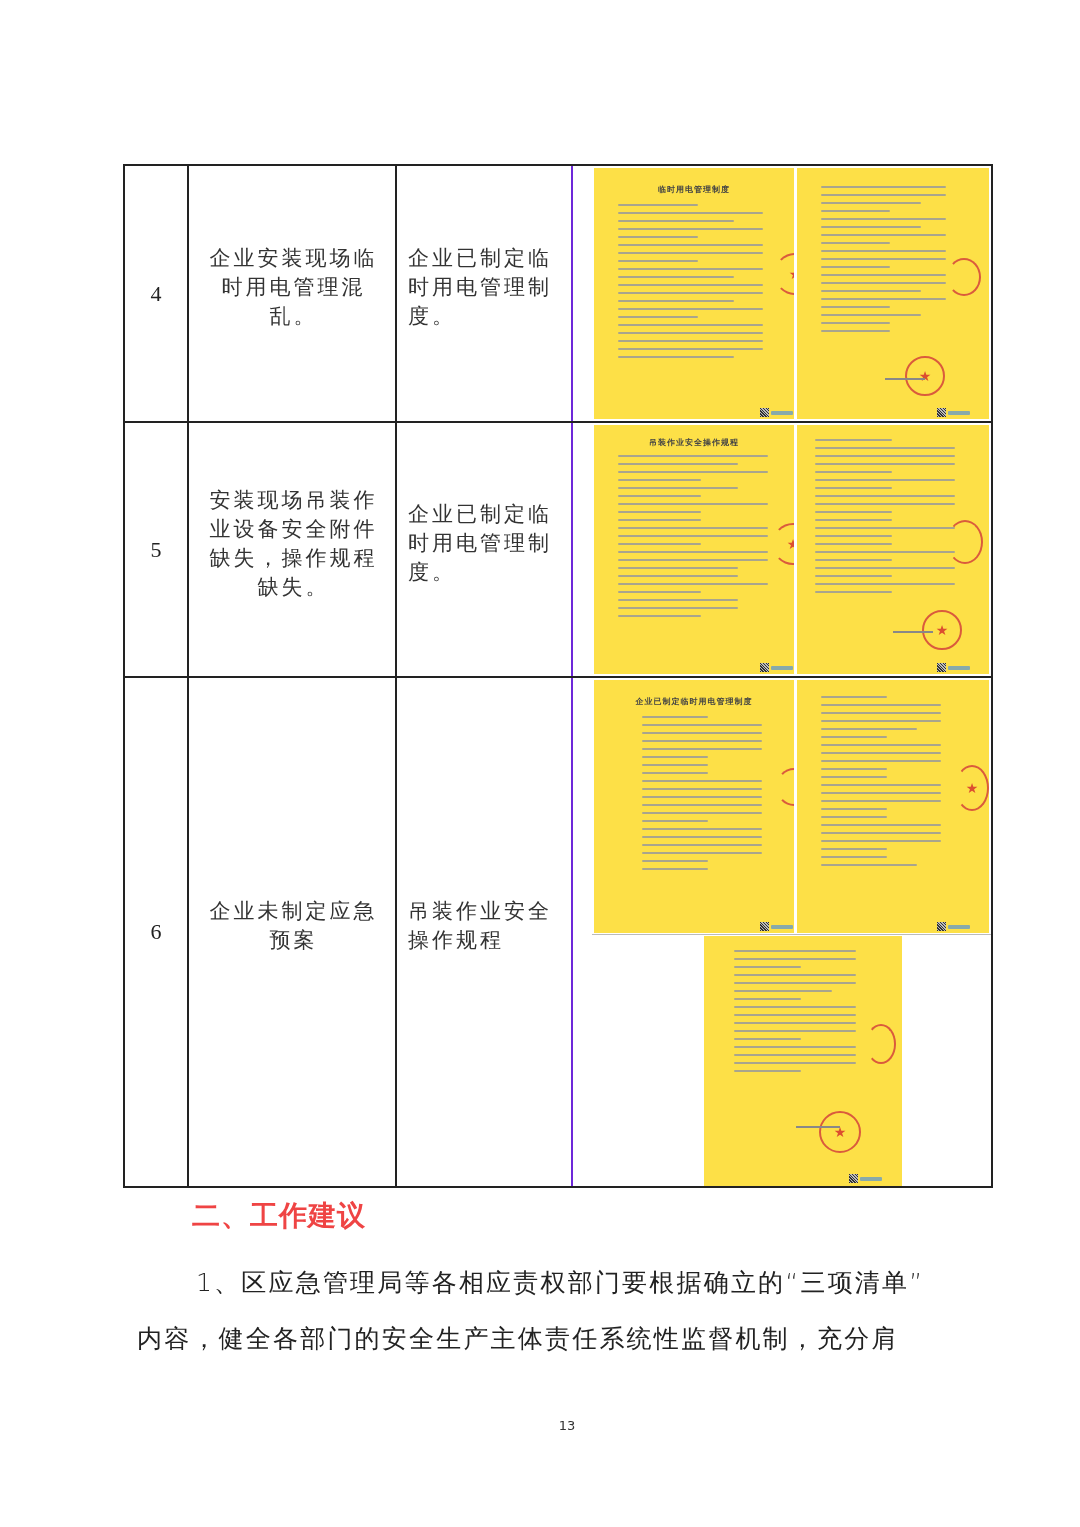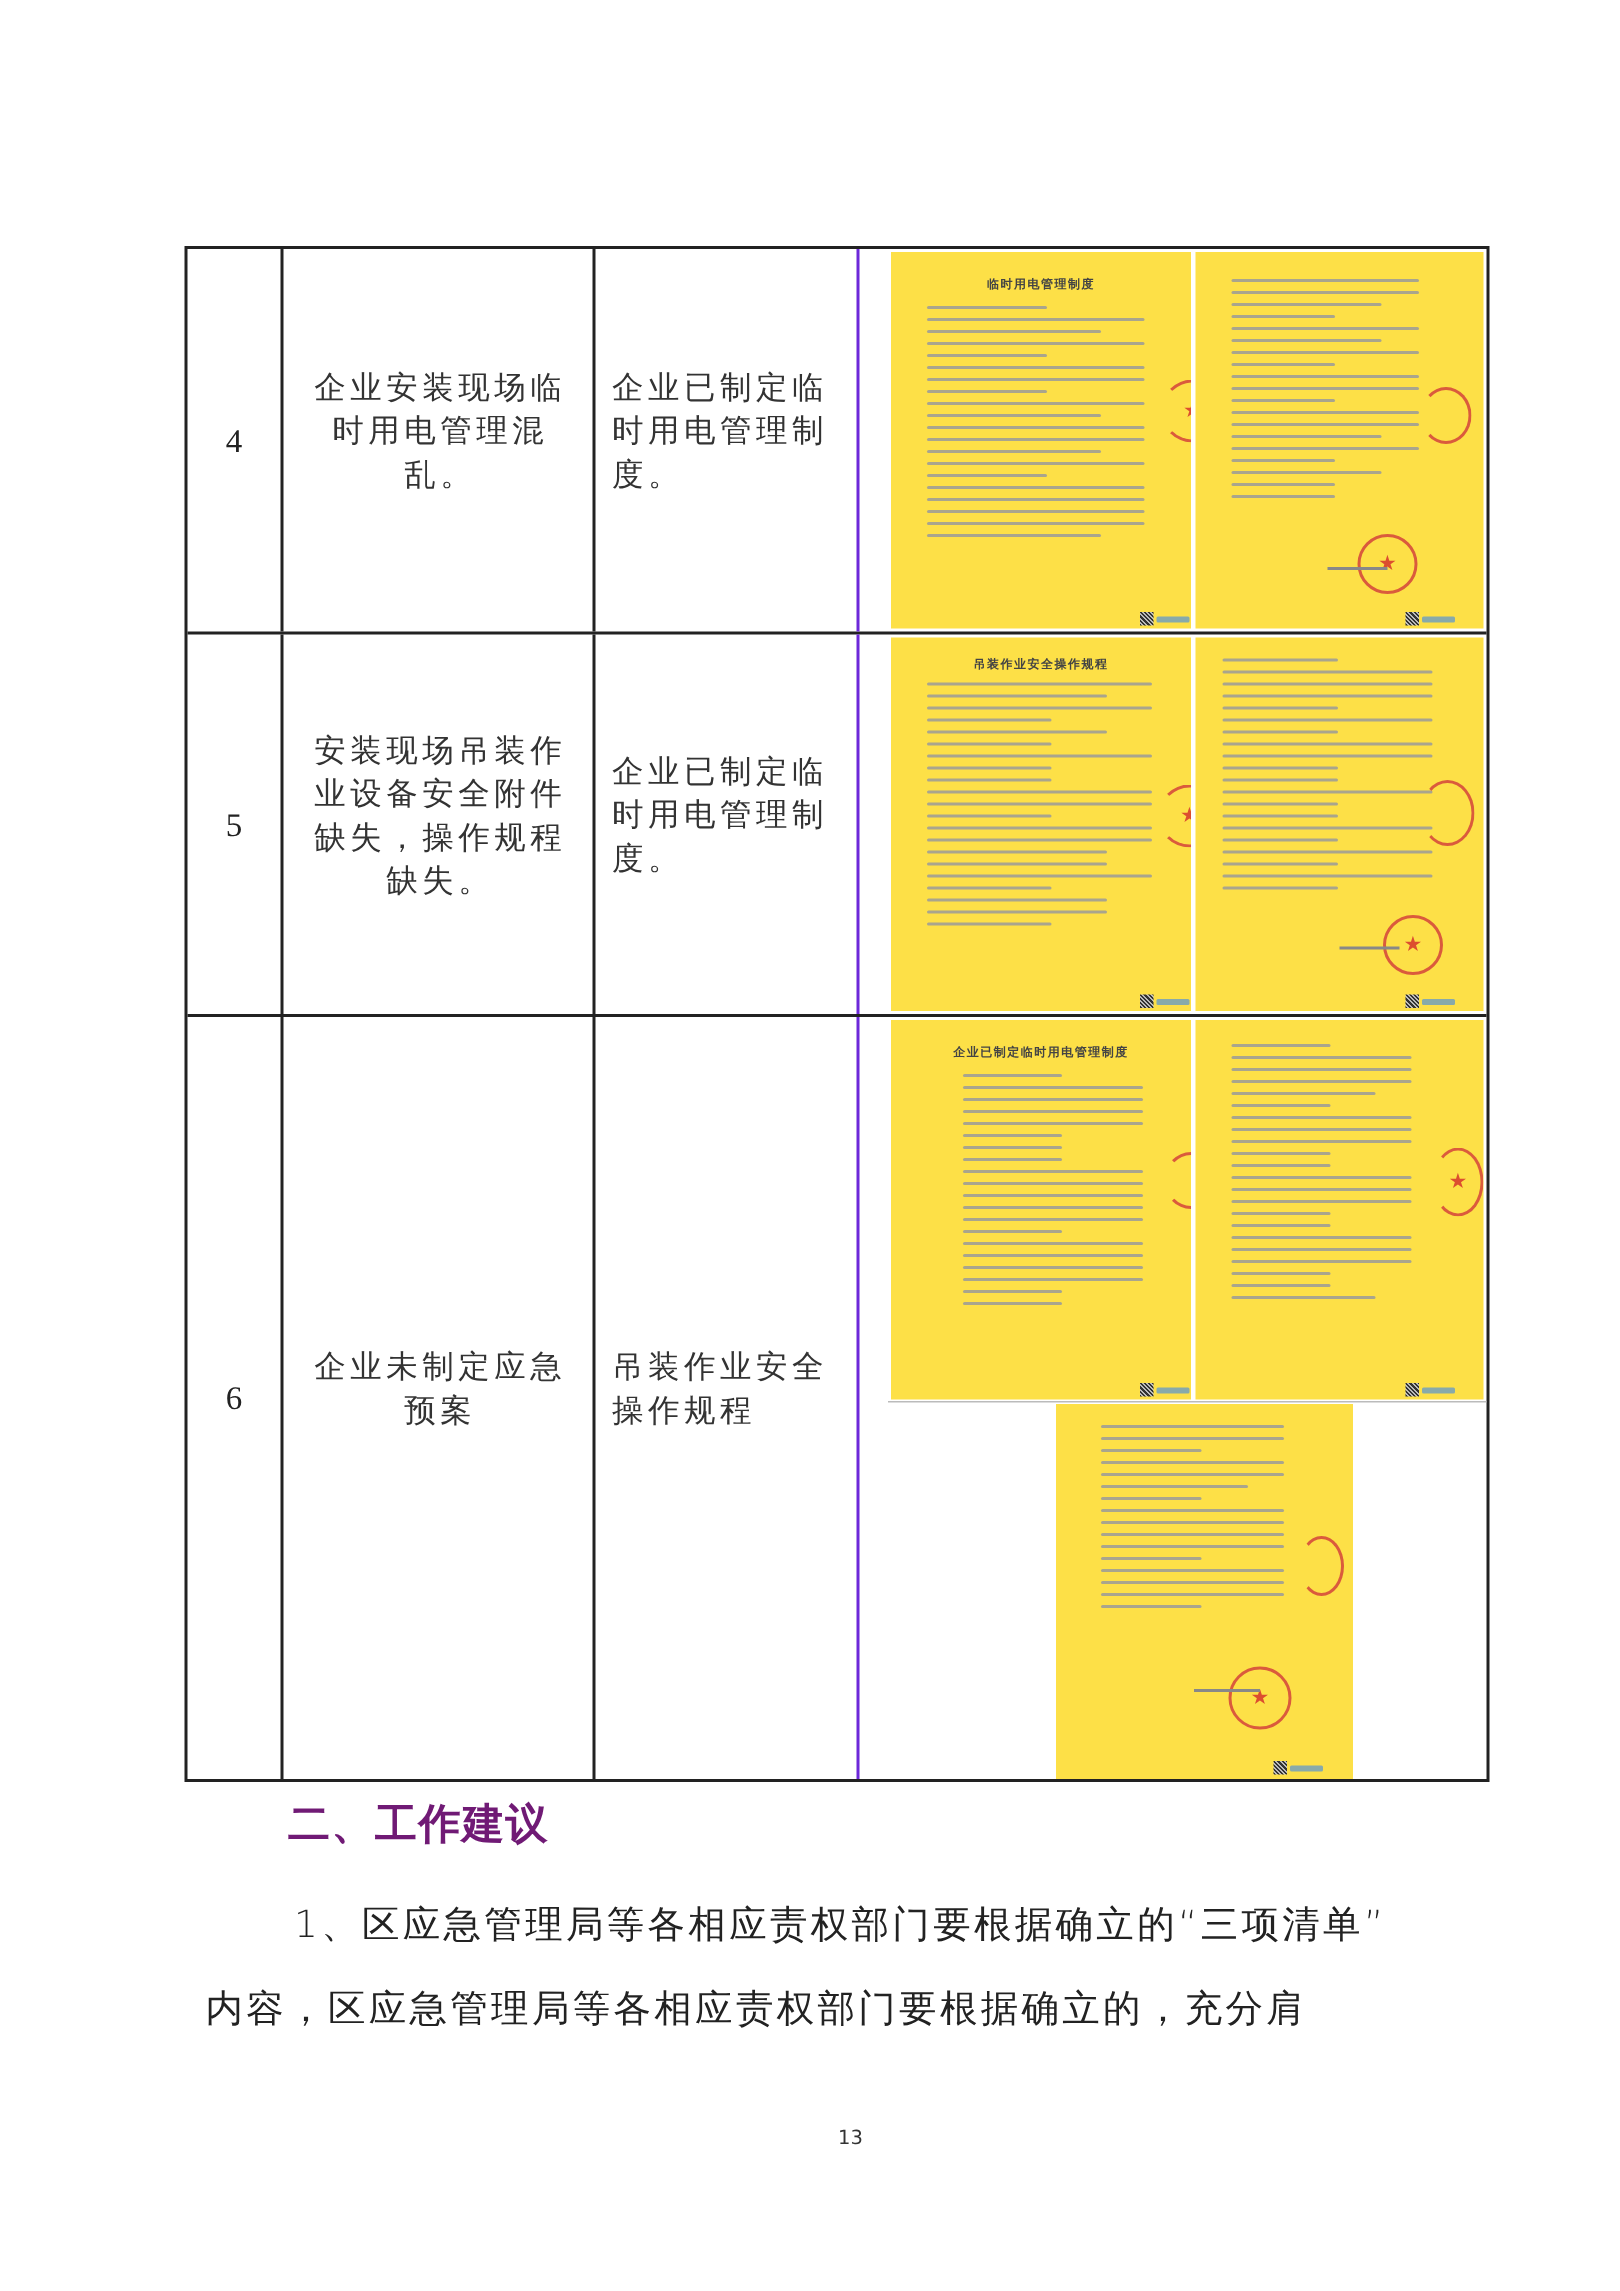--- a/index.html
+++ b/index.html
@@ -36,21 +36,21 @@
                  repeating-linear-gradient(45deg, #333 0 1px, #bbb 1px 2px); }
     .thumb .brand { position: absolute; width: 22px; height: 4px; background: #8aa; border-radius: 1px; }
     .stamp { position: absolute; border: 2px solid #d23a3a; border-radius: 50%; opacity: 0.8; }
     .stamp .star { position: absolute; left: 50%; top: 50%; transform: translate(-50%,-50%);
                    color: #d42a2a; font-size: 14px; line-height: 1; }
     .stamp.half { border-left-color: transparent; }
     .sign { position: absolute; height: 2px; background: #888; }
     .frame-line { position: absolute; background: #bbb; }
 
     
-    .heading { position: absolute; left: 192px; top: 1197px; font-size: 28px; font-weight: bold; color: #701a75;
+    .heading { position: absolute; left: 192px; top: 1197px; font-size: 28px; font-weight: bold; color: #ef4444;
                font-family: "DejaVu Sans", "Liberation Sans", sans-serif; letter-spacing: 1px; }
     .para { position: absolute; left: 137px; width: 810px; font-size: 25px; color: #222; letter-spacing: 2.2px;
             font-family: "DejaVu Sans", "Liberation Sans", sans-serif; font-weight: 300; white-space: nowrap; }
     .para.l1 { top: 1266px; left: 196px; }
     .para.l2 { top: 1322px; }
     .page-num { position: absolute; left: 0; width: 1134px; top: 1418px; text-align: center; font-size: 13px;
                 color: #333; font-family: "DejaVu Sans", sans-serif; }
   </style>
 </head>
 <body>
@@ -301,16 +301,16 @@
           <div class="qr" style="left:145px;top:238px;"></div>
           <div class="brand" style="left:156px;top:241px;"></div>
         </div>
       </div>
     </div>
 
   </div>
 
   <div class="heading">二、工作建议</div>
   <div class="para l1">1、区应急管理局等各相应责权部门要根据确立的“三项清单”</div>
-  <div class="para l2">内容，区应急管理局等各相应责权部门要根据确立的，充分肩</div>
+  <div class="para l2">内容，健全各部门的安全生产主体责任系统性监督机制，充分肩</div>
 
   <div class="page-num">13</div>
 </div>
 
 </body></html>

